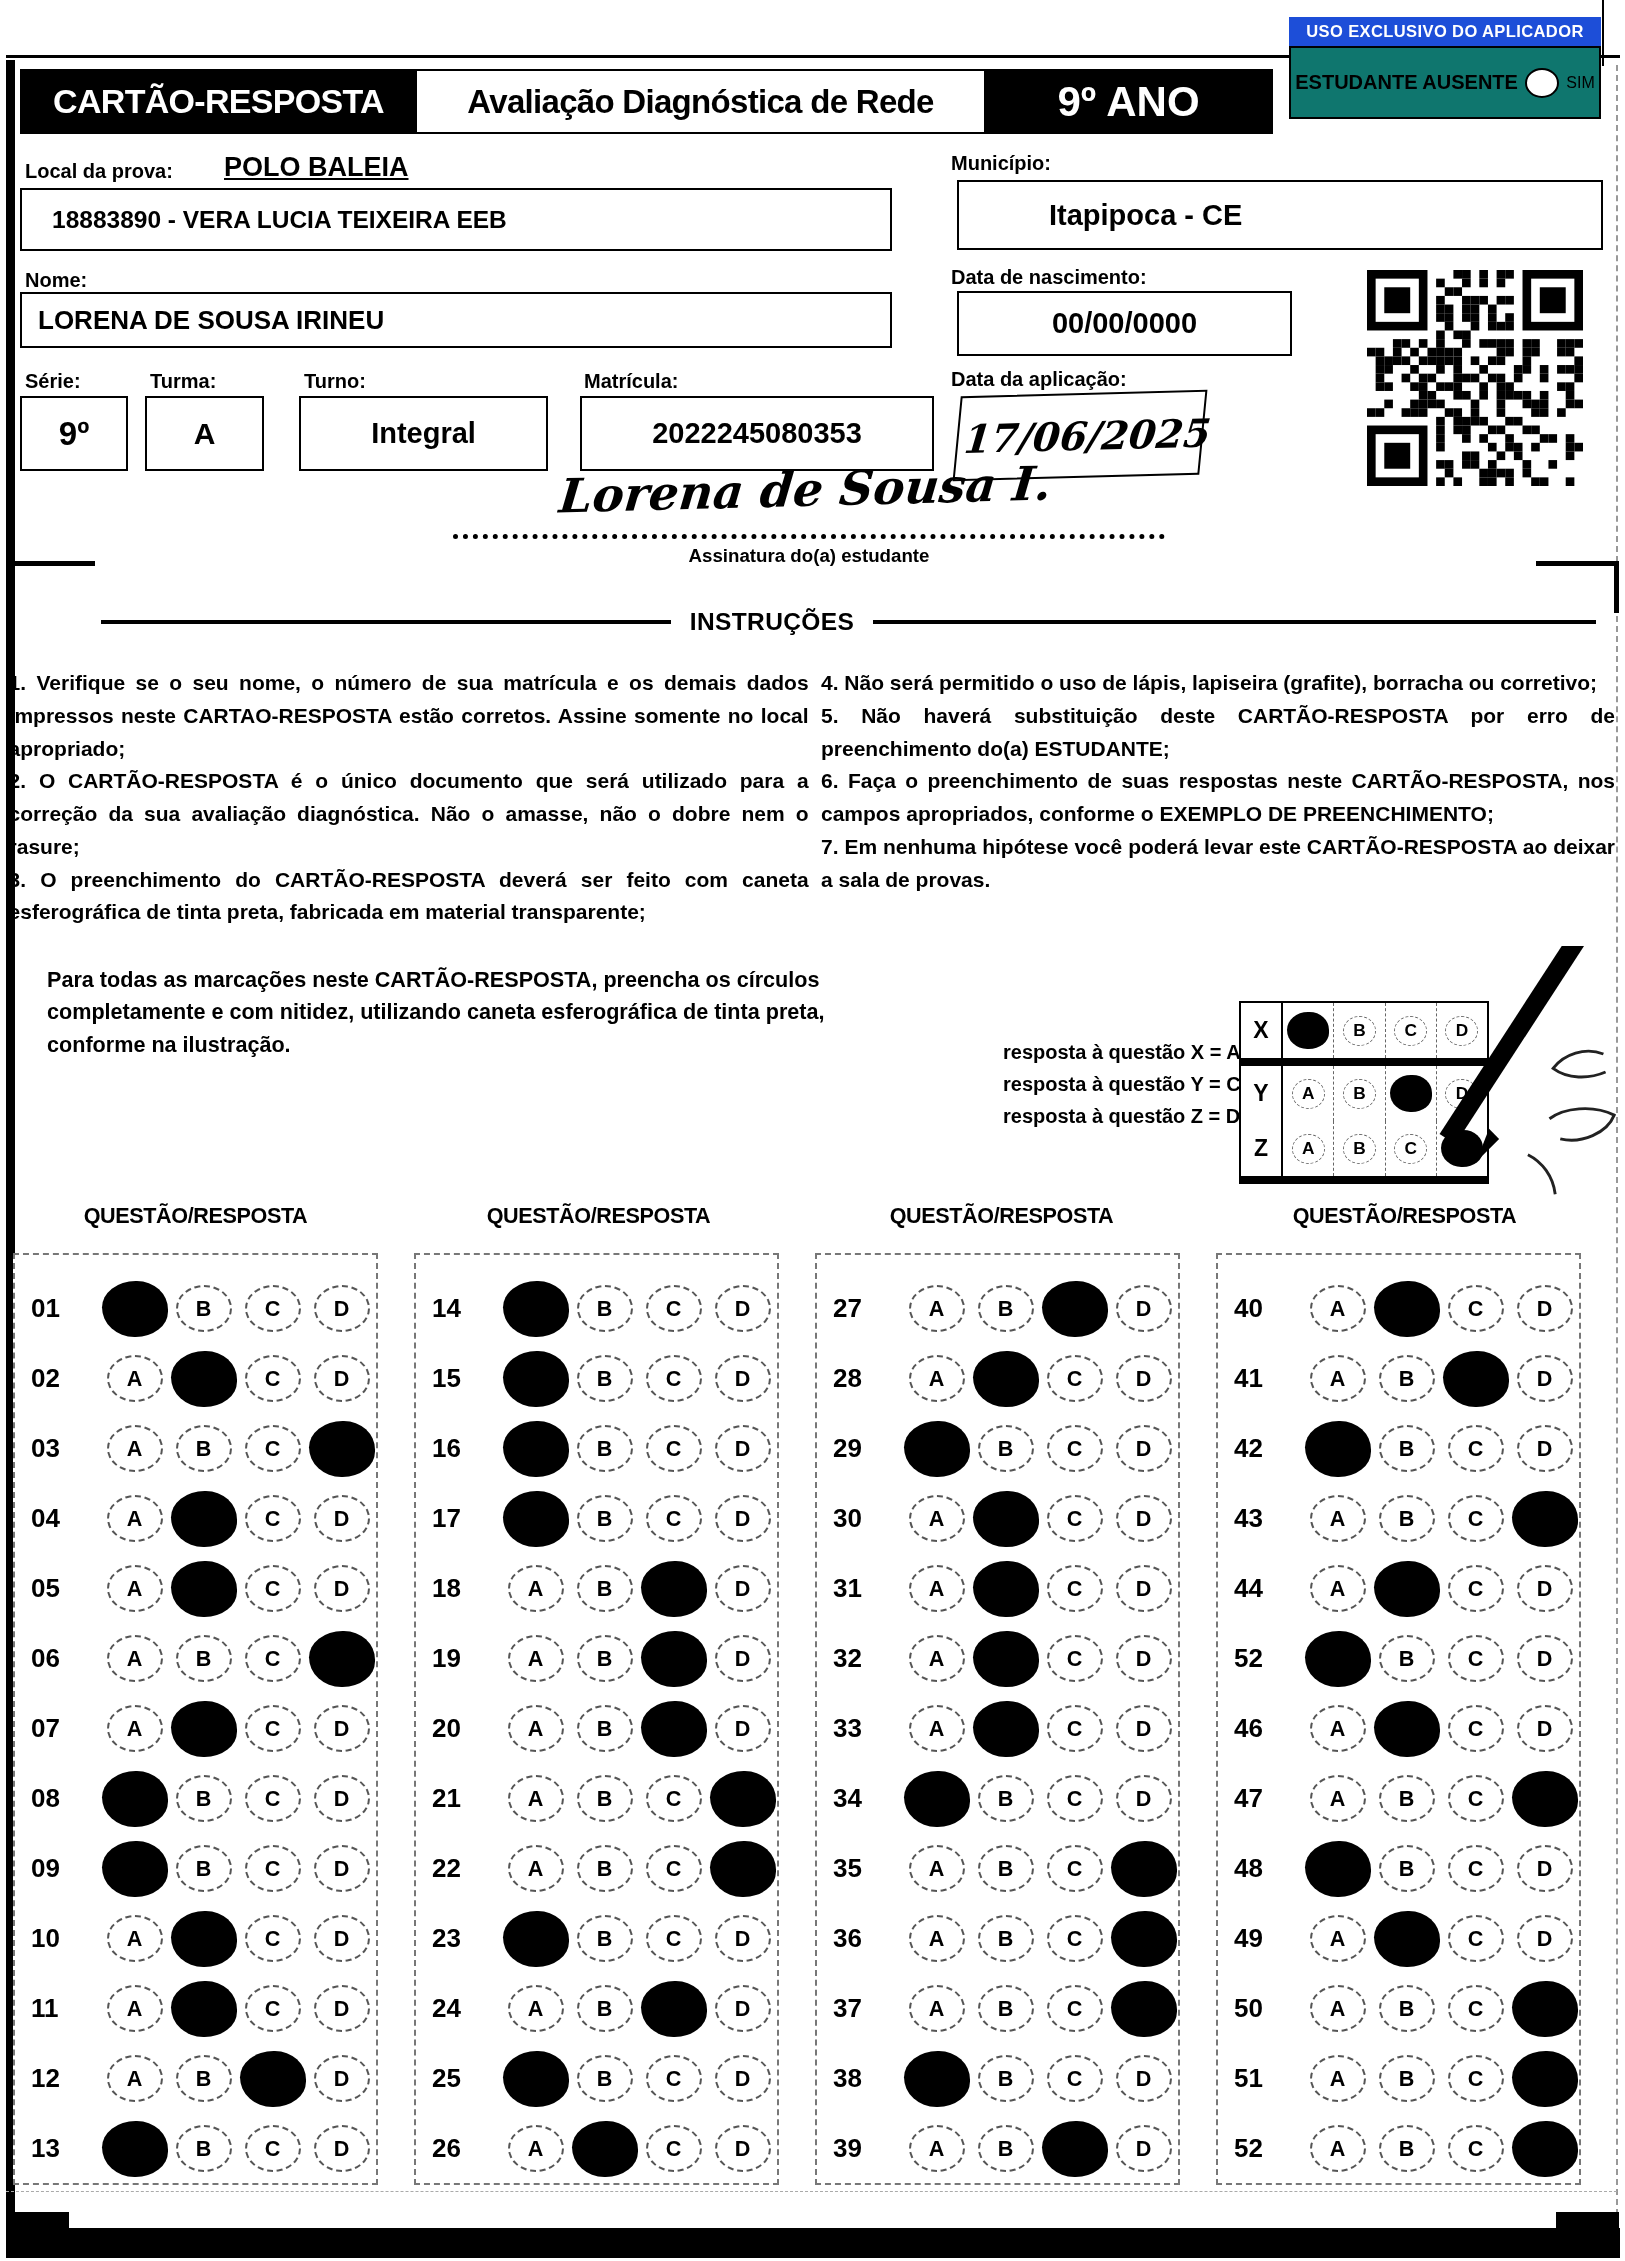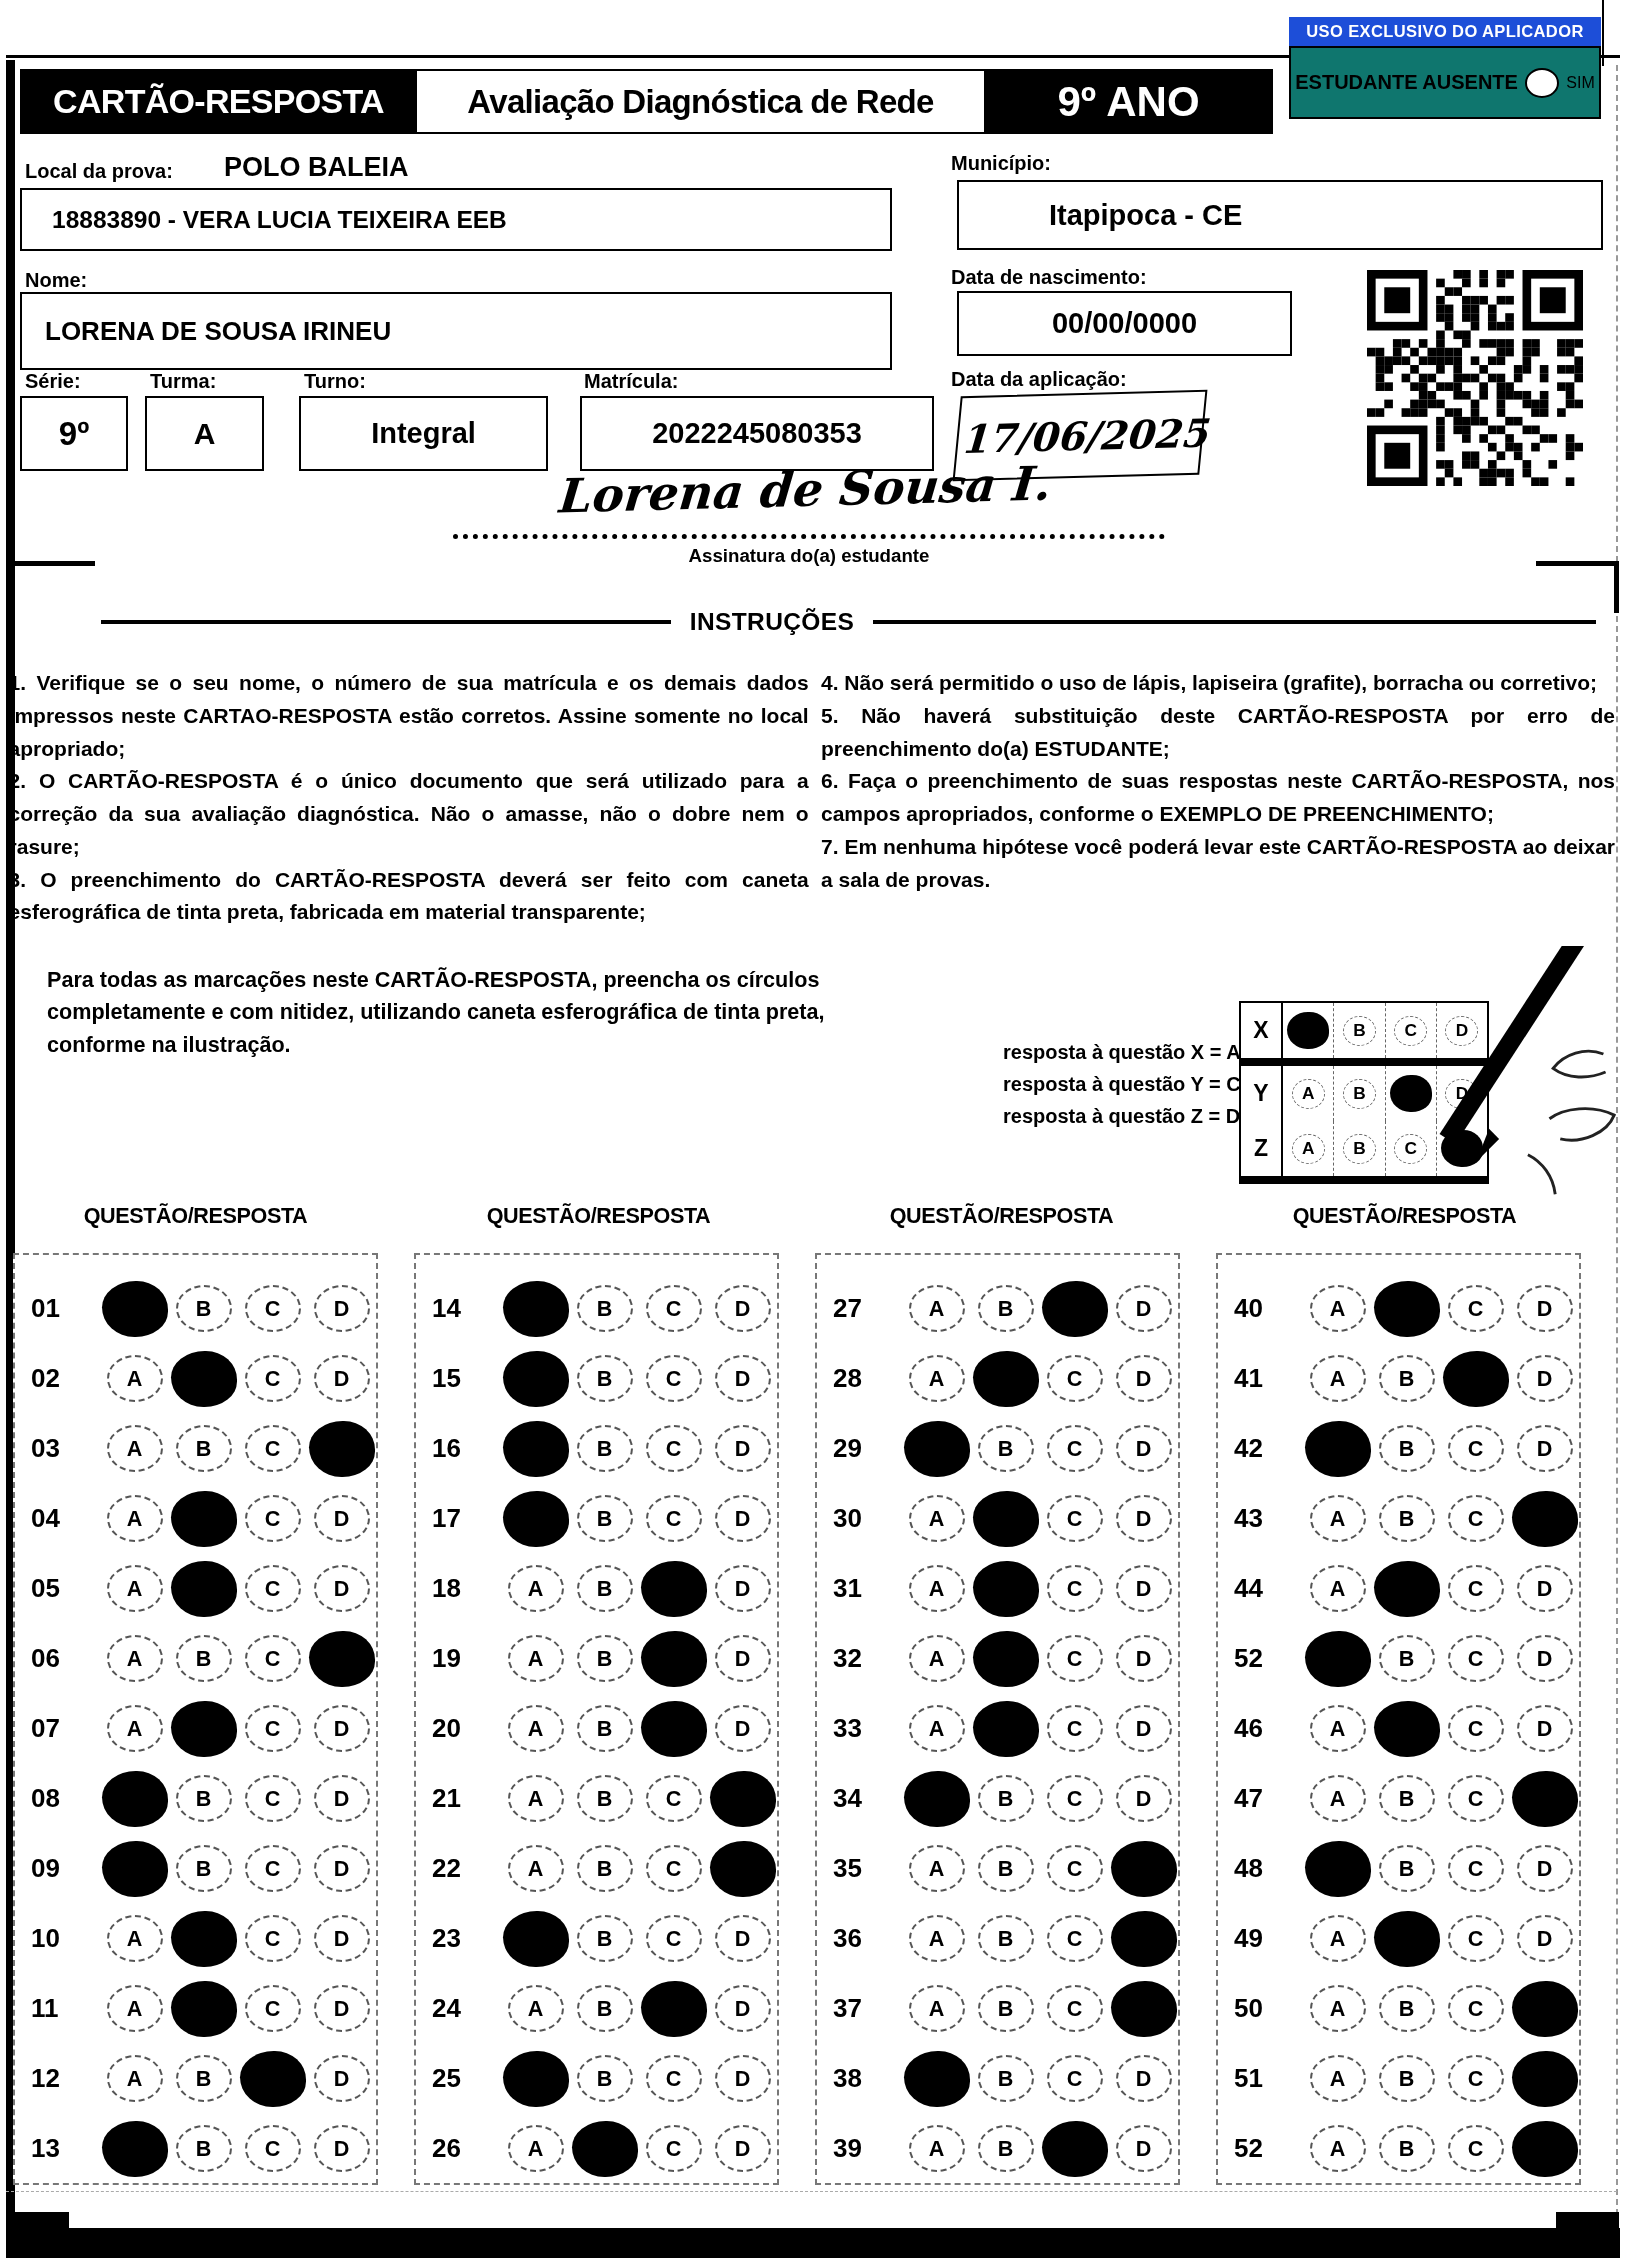--- a/index.html
+++ b/index.html
@@ -89,28 +89,28 @@
   <div class="abs hdr-sub">Avaliação Diagnóstica de Rede</div>
   <div class="abs hdr-grade">9º ANO</div>
   <div class="abs uso-strip">USO EXCLUSIVO DO APLICADOR</div>
   <div class="abs ausente-box">
     <span>ESTUDANTE AUSENTE</span>
     <span class="circle"></span>
     <span class="sim">SIM</span>
   </div>
 
   <div class="abs lbl" style="left:25px;top:160px;">Local da prova:</div>
-  <div class="abs b" style="left:224px;top:152px;font-size:27px;">POLO BALEIA</div>
+  <div class="abs b" style="left:224px;top:152px;font-size:27px;text-decoration:underline;">POLO BALEIA</div>
   <div class="abs fbox" style="left:20px;top:188px;width:872px;height:63px;font-size:24.5px;padding-left:30px;">18883890 - VERA LUCIA TEIXEIRA EEB</div>
 
   <div class="abs lbl" style="left:951px;top:152px;">Município:</div>
   <div class="abs fbox" style="left:957px;top:180px;width:646px;height:70px;font-size:29px;padding-left:90px;">Itapipoca - CE</div>
 
   <div class="abs lbl" style="left:25px;top:269px;">Nome:</div>
-  <div class="abs fbox" style="left:20px;top:292px;width:872px;height:78px;font-size:26px;padding-left:23px;">LORENA DE SOUSA IRINEU</div>
+  <div class="abs fbox" style="left:20px;top:292px;width:872px;height:56px;font-size:26px;padding-left:16px;">LORENA DE SOUSA IRINEU</div>
 
   <div class="abs lbl" style="left:951px;top:266px;">Data de nascimento:</div>
   <div class="abs fbox" style="left:957px;top:291px;width:335px;height:65px;font-size:29px;justify-content:center;">00/00/0000</div>
 
   <div class="abs lbl" style="left:25px;top:370px;">Série:</div>
   <div class="abs fbox" style="left:20px;top:396px;width:108px;height:75px;font-size:33px;justify-content:center;">9º</div>
 
   <div class="abs lbl" style="left:150px;top:370px;">Turma:</div>
   <div class="abs fbox" style="left:145px;top:396px;width:119px;height:75px;font-size:30px;justify-content:center;">A</div>
 

